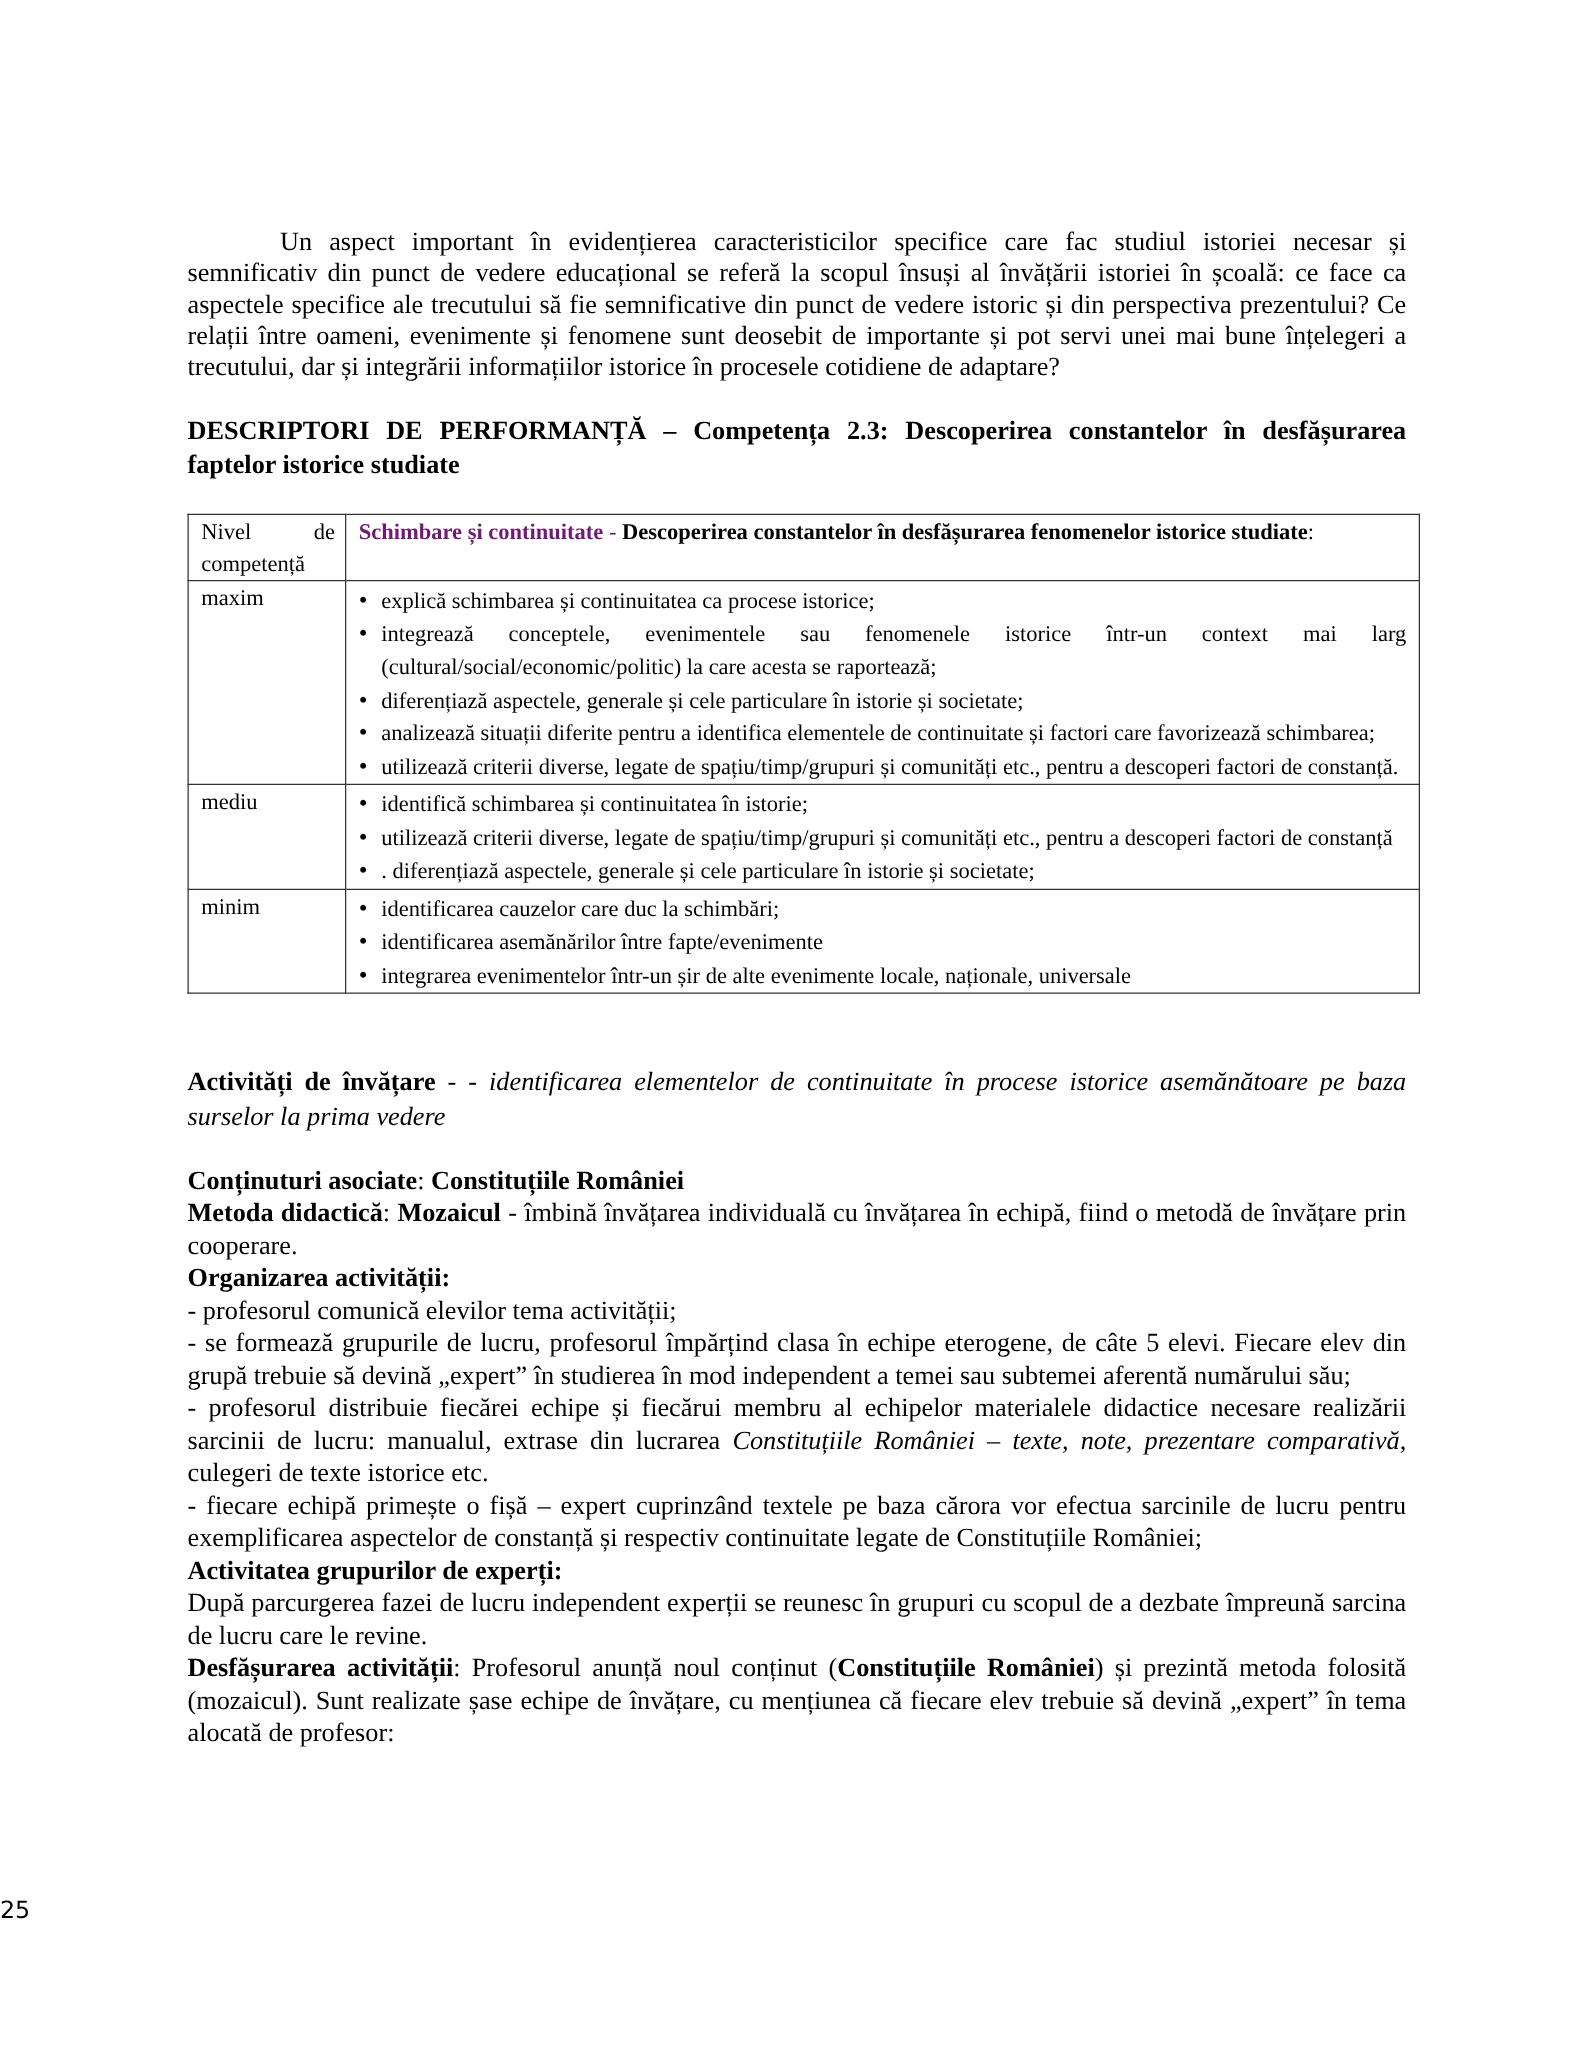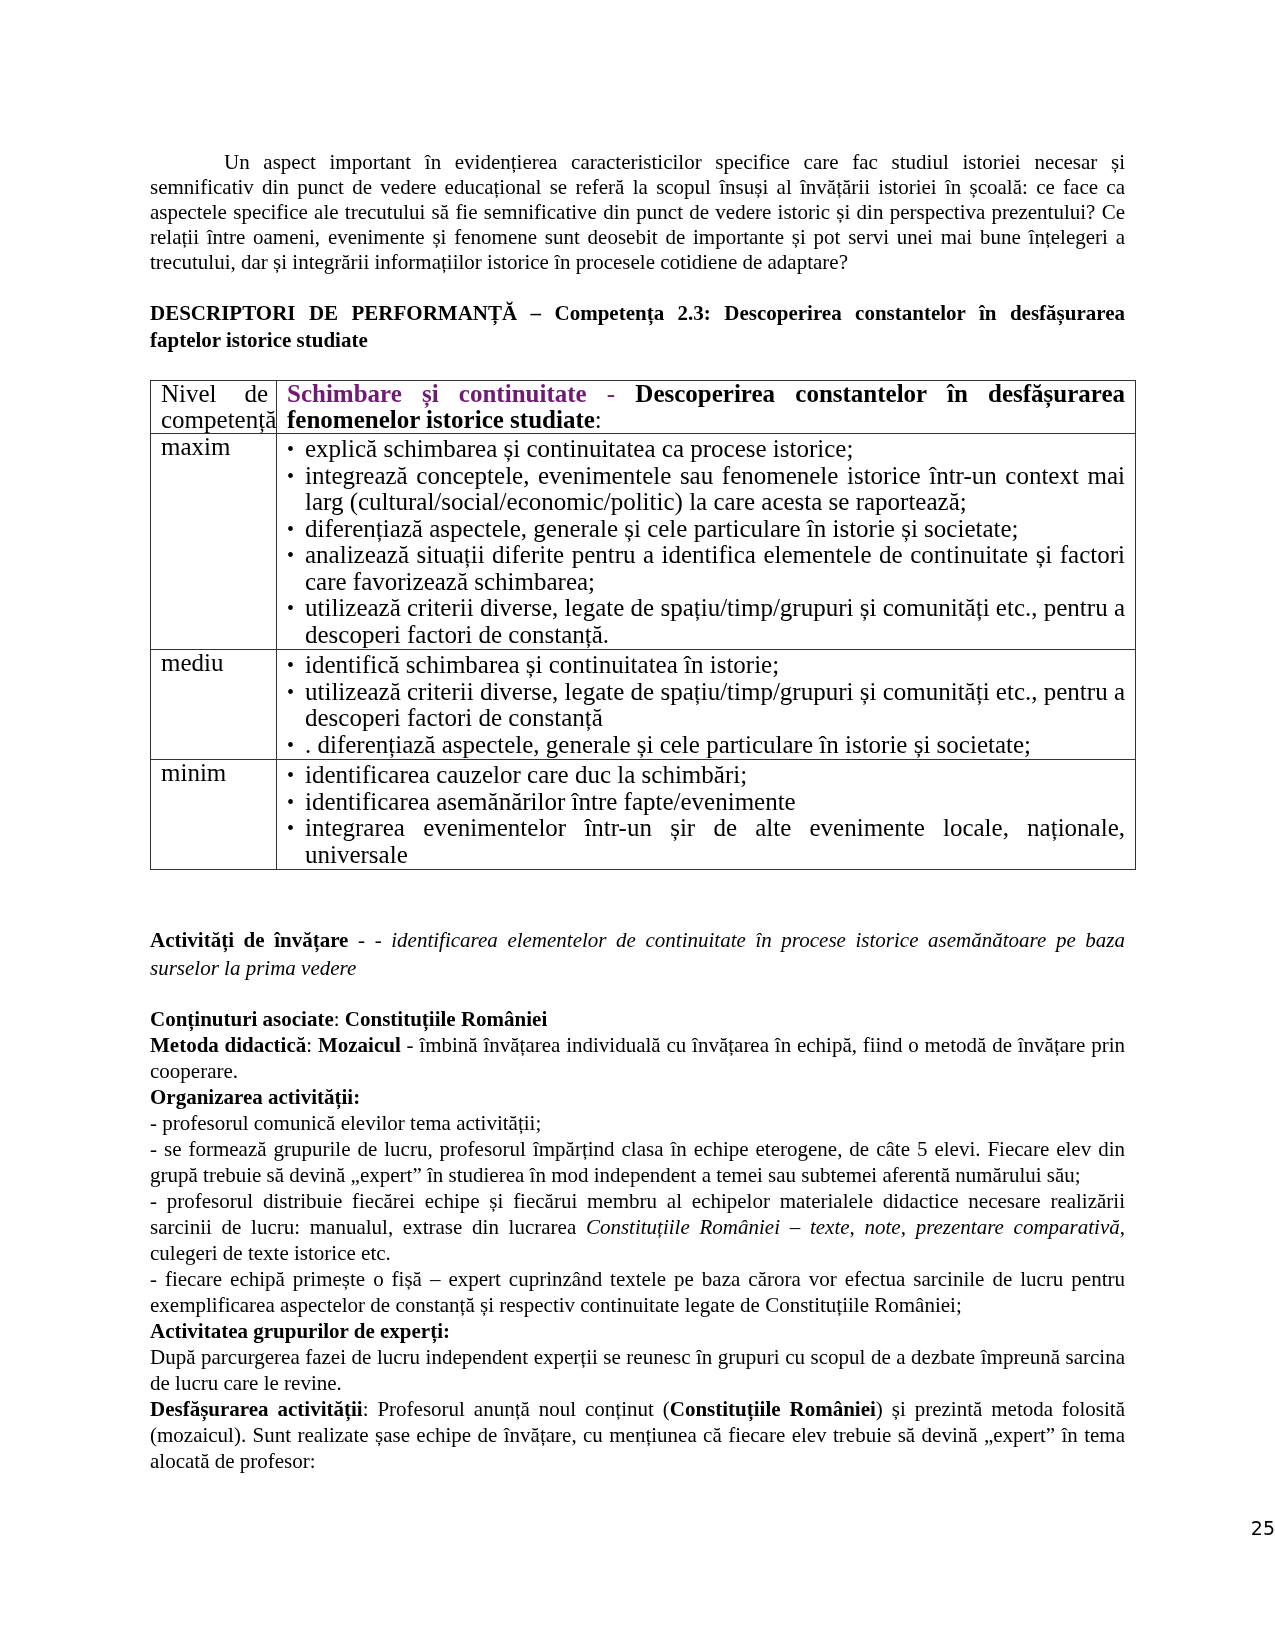--- a/index.html
+++ b/index.html
@@ -2,41 +2,41 @@
 <html><head>
 <meta charset="utf-8">
 <style>
   html, body { margin: 0; padding: 0; background: #ffffff; }
   body {
     width: 1275px; height: 1650px; position: relative; overflow: hidden;
     font-family: "Liberation Serif", serif; color: #000; font-size: 21px;
   }
   .page { position: absolute; left: 150px; top: 150px; width: 975px; }
   p { margin: 0; line-height: 25px; text-align: justify; }
-  .intro { text-indent: 74px; }
+  .intro { text-indent: 74px; margin-top: 31px; }
   .b { font-weight: bold; }
   .i { font-style: italic; }
   .bi { font-weight: bold; }
   .blue { color: #701a75; }
   .heading { margin-top: 25px; line-height: 27px; }
   table.desc {
     margin-top: 26px; border-collapse: collapse; width: 986px; table-layout: fixed;
-    font-size: 25px;
+    font-size: 18px;
   }
   table.desc td { border: 1.5px solid #333; vertical-align: top; padding: 0 10px; line-height: 26px; }
   table.desc td.lvl { width: 107px; padding: 0 8px 0 10px; }
   .hdr-lvl { text-align: justify; text-align-last: justify; line-height: 26px; }
   ul.bul { list-style: none; margin: 0; padding: 2px 0 1px 0; }
   ul.bul li { position: relative; padding-left: 18px; text-align: justify; line-height: 26.5px; }
   ul.bul li::before { content: "\2022"; position: absolute; left: 0; top: 0; font-size: 20px; }
   .activ { margin-top: 56px; line-height: 28px; }
   .gap { margin-top: 24px; }
   .line28 { line-height: 26px; }
   .pagenum {
-    position: absolute; top: 1517px; left: 0; width: 1275px; text-align: right;
+    position: absolute; top: 1517px; left: 0; width: 1275px; text-align: left;
     font-family: "DejaVu Sans", sans-serif; font-size: 19px;
   }
 </style>
 </head>
 <body>
 
 <div class="page">
 
   <p class="intro">Un aspect important în evidențierea caracteristicilor specifice care fac studiul istoriei necesar și semnificativ din punct de vedere educațional se referă la scopul însuși al învățării istoriei în școală: ce face ca aspectele specifice ale trecutului să fie semnificative din punct de vedere istoric și din perspectiva prezentului? Ce relații între oameni, evenimente și fenomene sunt deosebit de importante și pot servi unei mai bune înțelegeri a trecutului, dar și integrării informațiilor istorice în procesele cotidiene de adaptare?</p>
 

